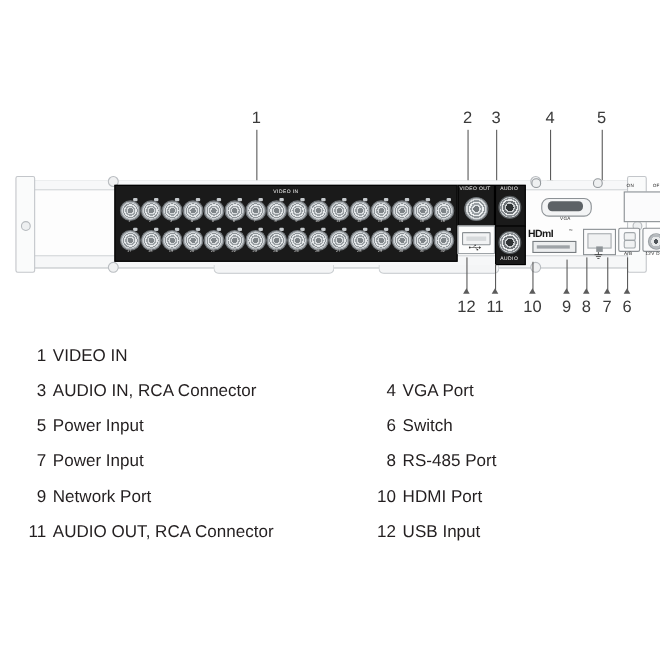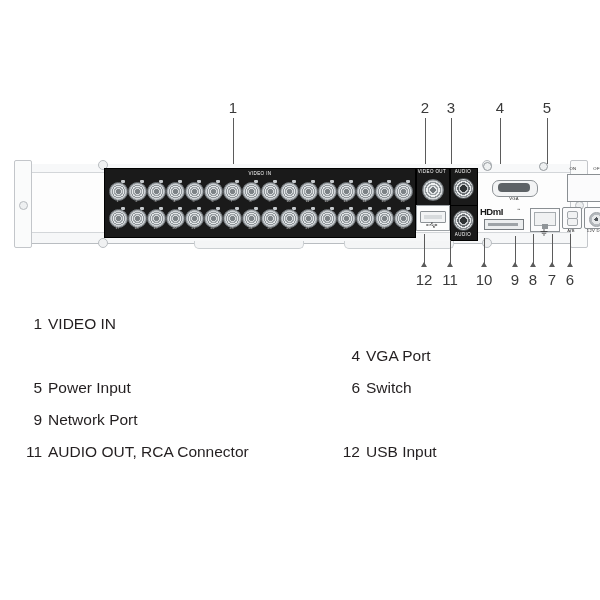--- a/index.html
+++ b/index.html
@@ -782,39 +782,53 @@
 
   <div id="legend">
 
     <div class="legend-row">
       <div class="legend-item col-left w">
         <span class="num">1</span><span>VIDEO IN</span>
       </div>
     </div>
 
     <div class="legend-row">
+      <div class="legend-item col-left w">
+        <span class="num">3</span><span>AUDIO IN, RCA Connector</span>
+      </div>
       <div class="legend-item col-right w">
         <span class="num">4</span><span>VGA Port</span>
       </div>
     </div>
 
     <div class="legend-row">
       <div class="legend-item col-left w">
         <span class="num">5</span><span>Power Input</span>
       </div>
       <div class="legend-item col-right w">
         <span class="num">6</span><span>Switch</span>
       </div>
     </div>
 
+    <div class="legend-row">
+      <div class="legend-item col-left w">
+        <span class="num">7</span><span>Power Input</span>
+      </div>
+      <div class="legend-item col-right w">
+        <span class="num">8</span><span>RS-485 Port</span>
+      </div>
+    </div>
 
     <div class="legend-row">
       <div class="legend-item col-left w">
         <span class="num">9</span><span>Network Port</span>
       </div>
+      <div class="legend-item col-right w">
+        <span class="num">10</span><span>HDMI Port</span>
+      </div>
     </div>
 
     <div class="legend-row">
       <div class="legend-item col-left w" style="left:22px;">
         <span class="num" style="width:20px;">11</span><span>AUDIO OUT, RCA Connector</span>
       </div>
       <div class="legend-item col-right w">
         <span class="num">12</span><span>USB Input</span>
       </div>
     </div>

